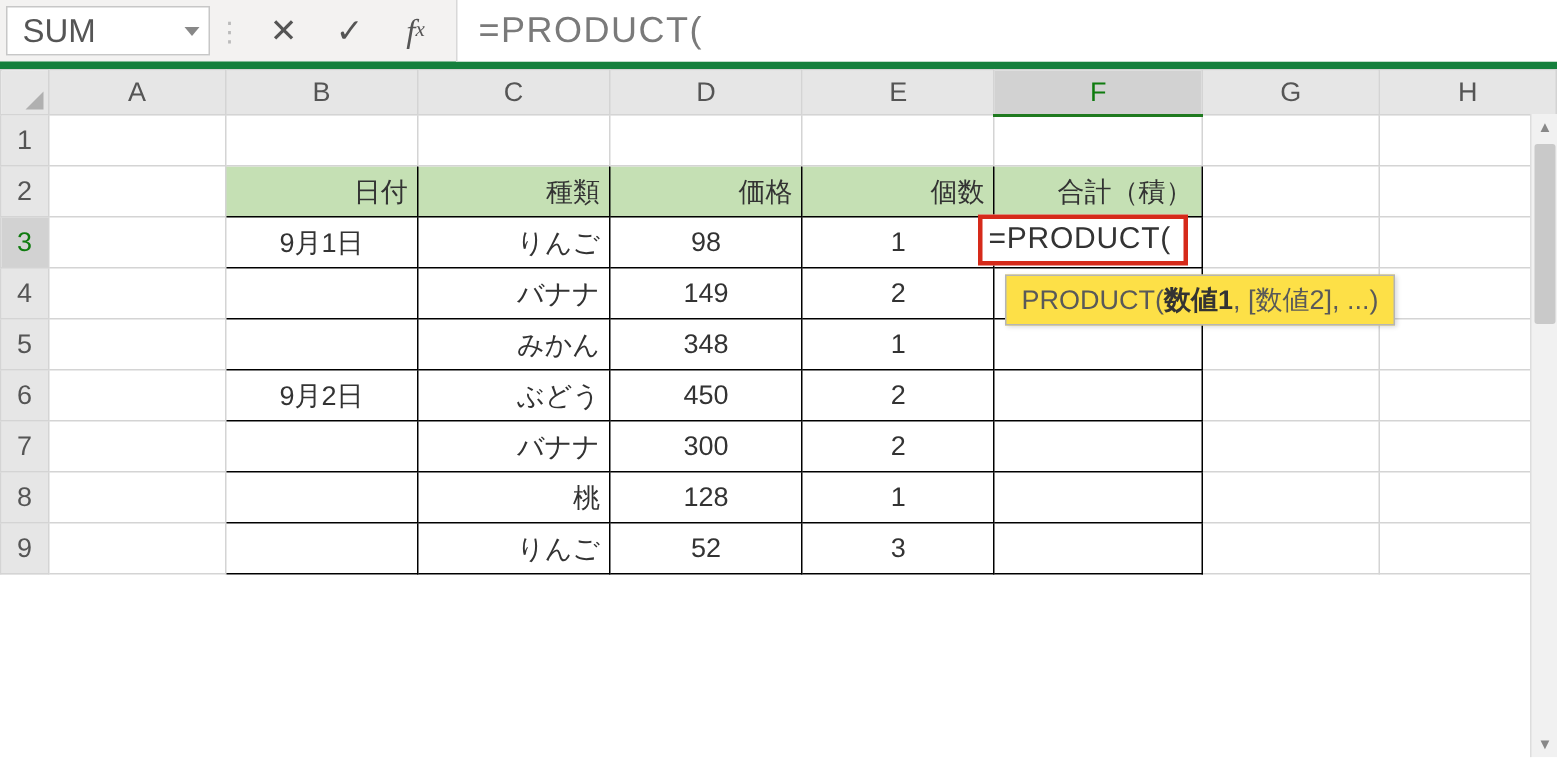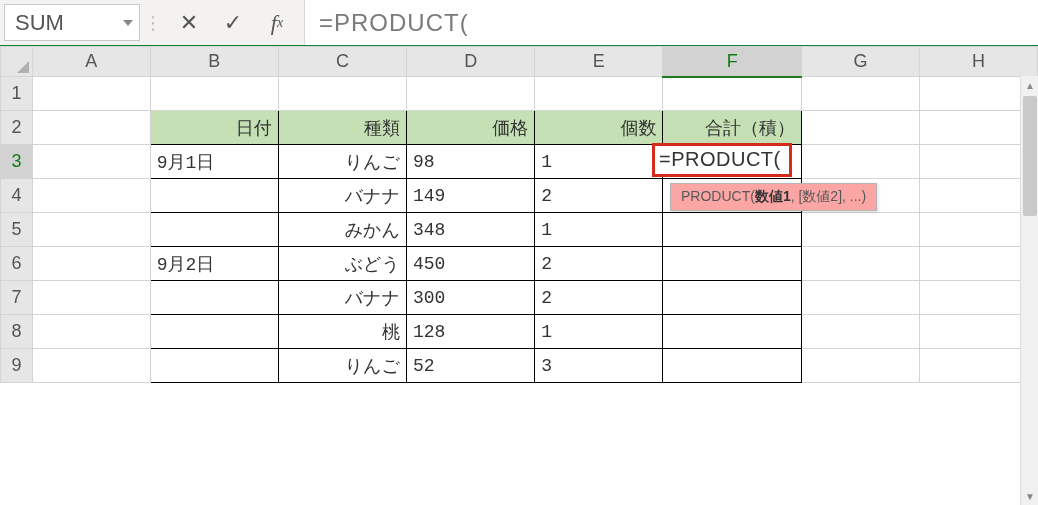--- a/index.html
+++ b/index.html
@@ -9,21 +9,21 @@
     width: 1038px;
     height: 505px;
     overflow: hidden;
     color: #333;
   }
   
   .formula-bar {
     display: flex;
     align-items: stretch;
     height: 46px;
-    border-bottom: 1px solid #15803d;
+    border-bottom: 5px solid #15803d;
     background: #f3f2f1;
   }
   .name-box {
     width: 136px;
     display: flex;
     align-items: center;
     justify-content: space-between;
     background: #ffffff;
     border: 1px solid #c7c7c7;
     margin: 4px;
@@ -131,41 +131,41 @@
 
   
   .tbl td { border: 1px solid #000; }
   .tbl-hdr {
     background: #c5e0b4 !important;
     text-align: right;
     font-weight: bold;
     font-size: 20px;
   }
   .t-center { text-align: right; }
-  .t-right  { text-align: left; font-family: Liberation Mono, monospace; }
+  .t-right  { text-align: center; }
 
   
   .edit-cell-overlay {
     position: absolute;
     border: 3px solid #d62a1a;
     background: #fff;
     font-size: 20px;
     color: #333;
     padding: 2px 4px 0 4px;
     letter-spacing: 0.5px;
     white-space: nowrap;
     overflow: visible;
     z-index: 5;
   }
   .tooltip {
     position: absolute;
-    background: #fca5a5;
+    background: #fde047;
     border: 1px solid #b5b5b5;
     box-shadow: 1px 1px 3px rgba(0,0,0,0.15);
-    font-size: 14px;
+    font-size: 18px;
     color: #595959;
     padding: 4px 10px;
     z-index: 6;
     white-space: nowrap;
   }
   .tooltip .b { font-weight: bold; color:#333;}
   
   .scroll-v {
     position:absolute; right:0; top:30px; bottom:0; width:18px;
     background:#f1f1f1; border-left:1px solid #ddd;

